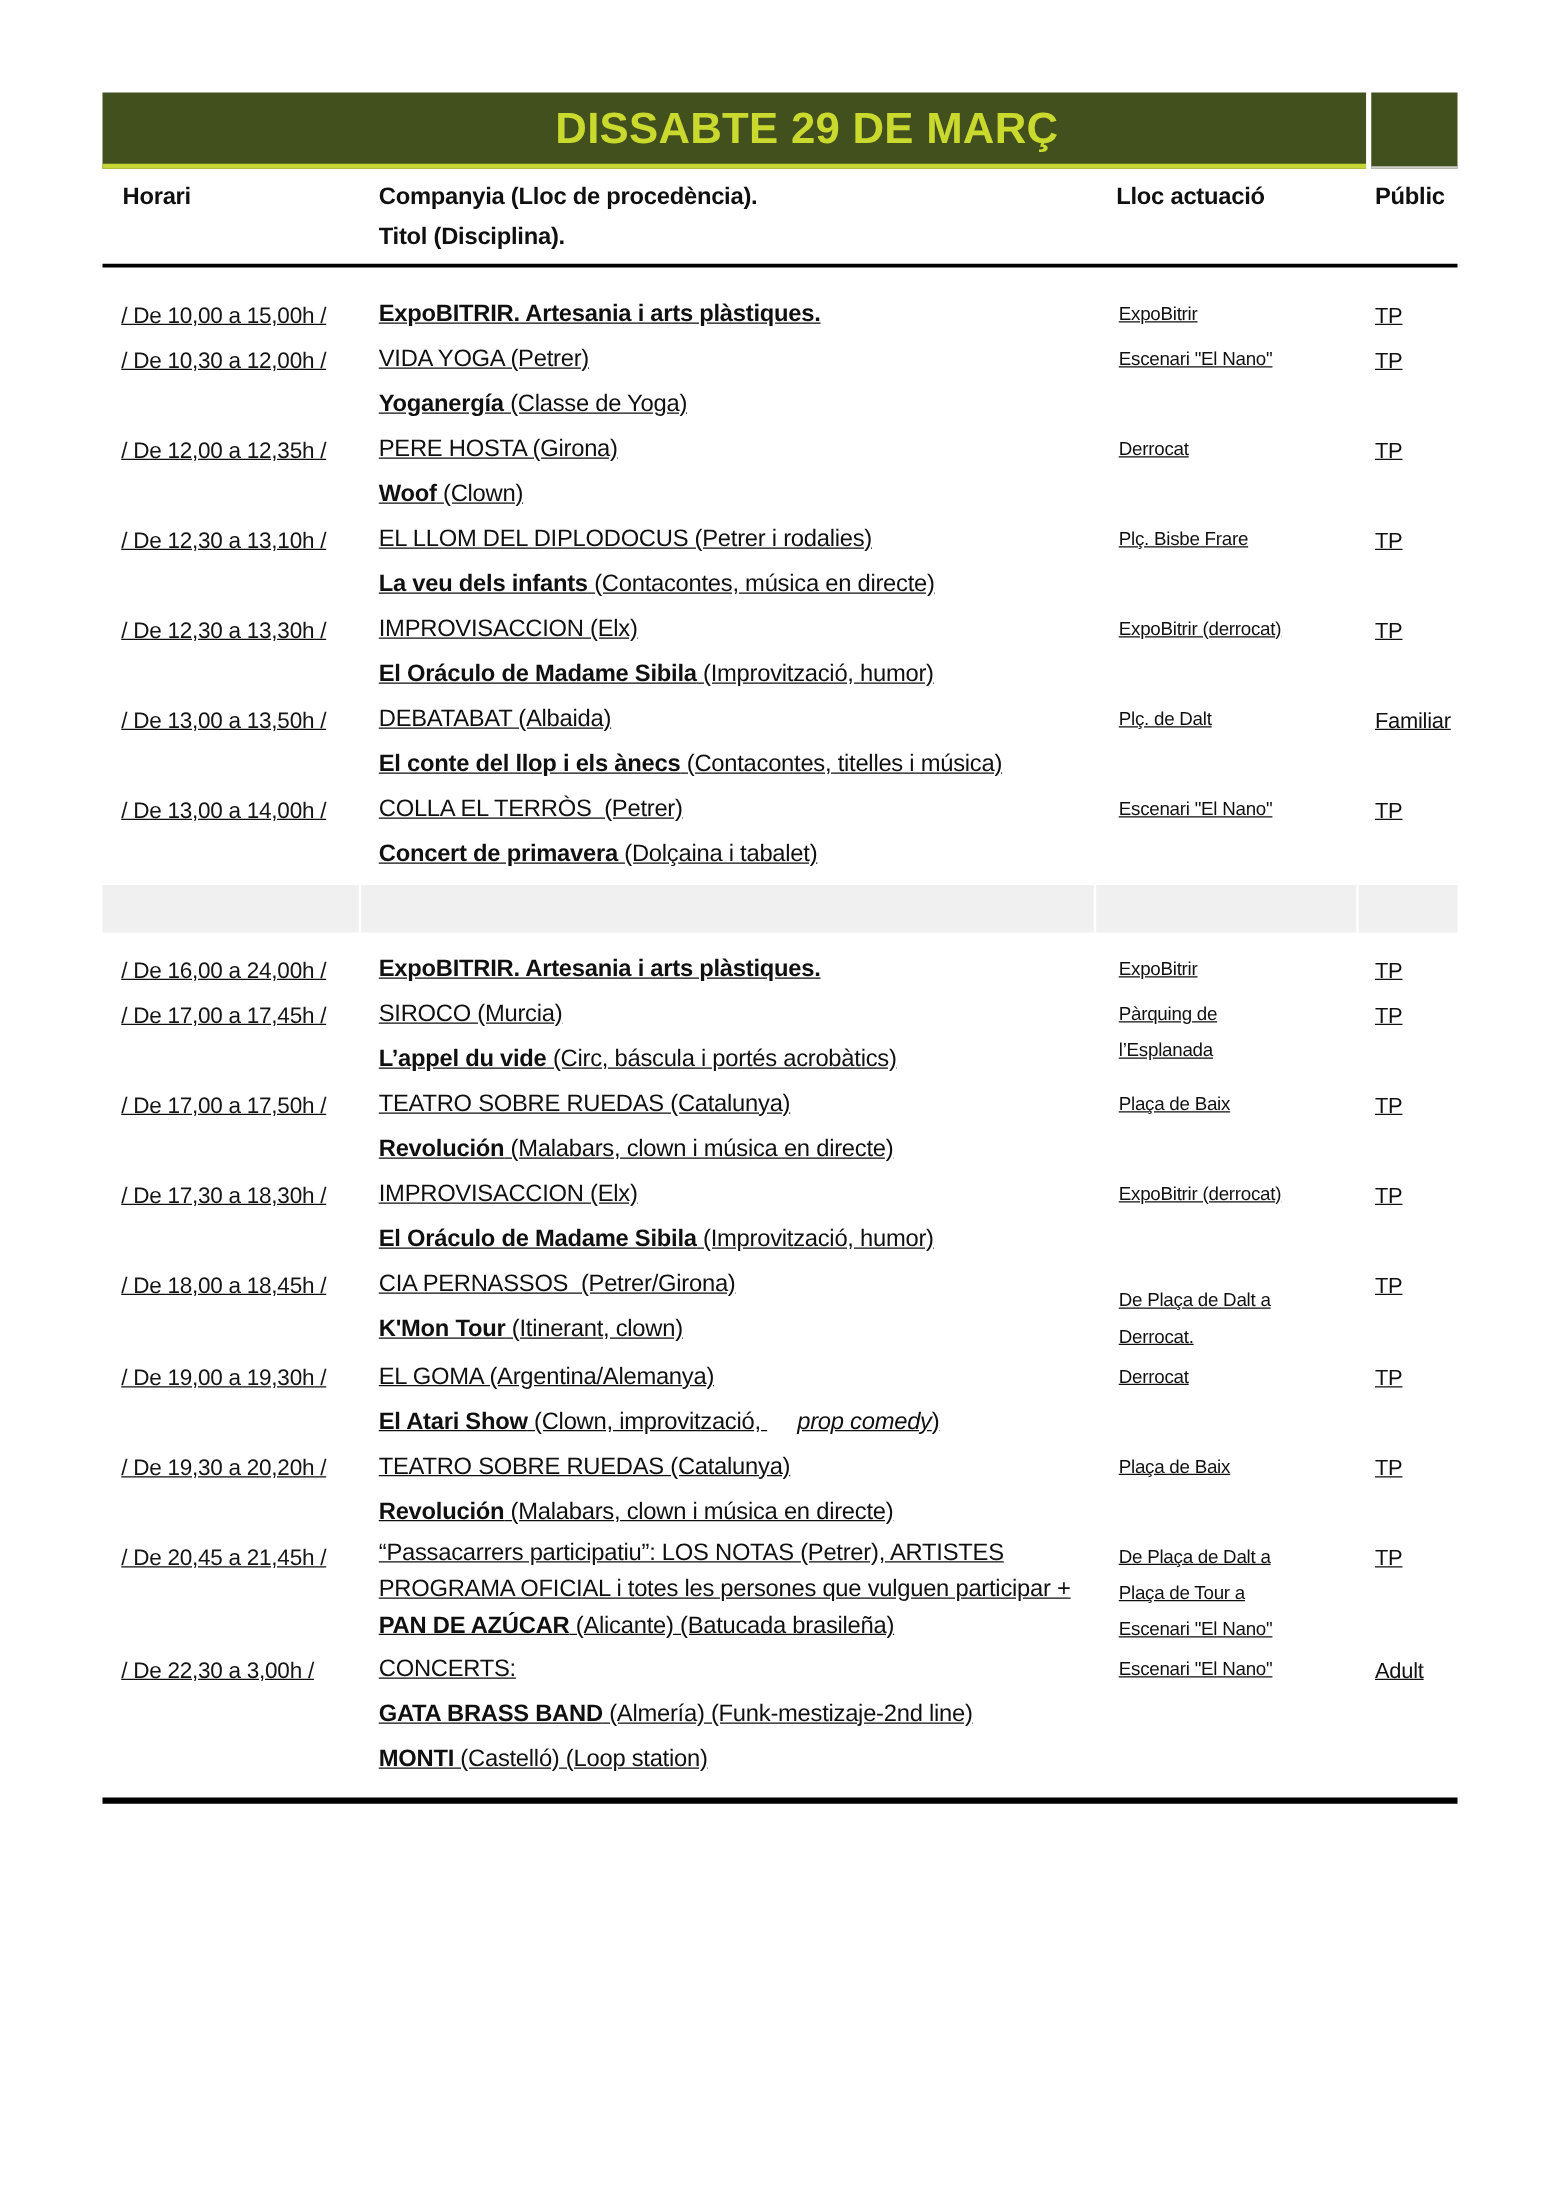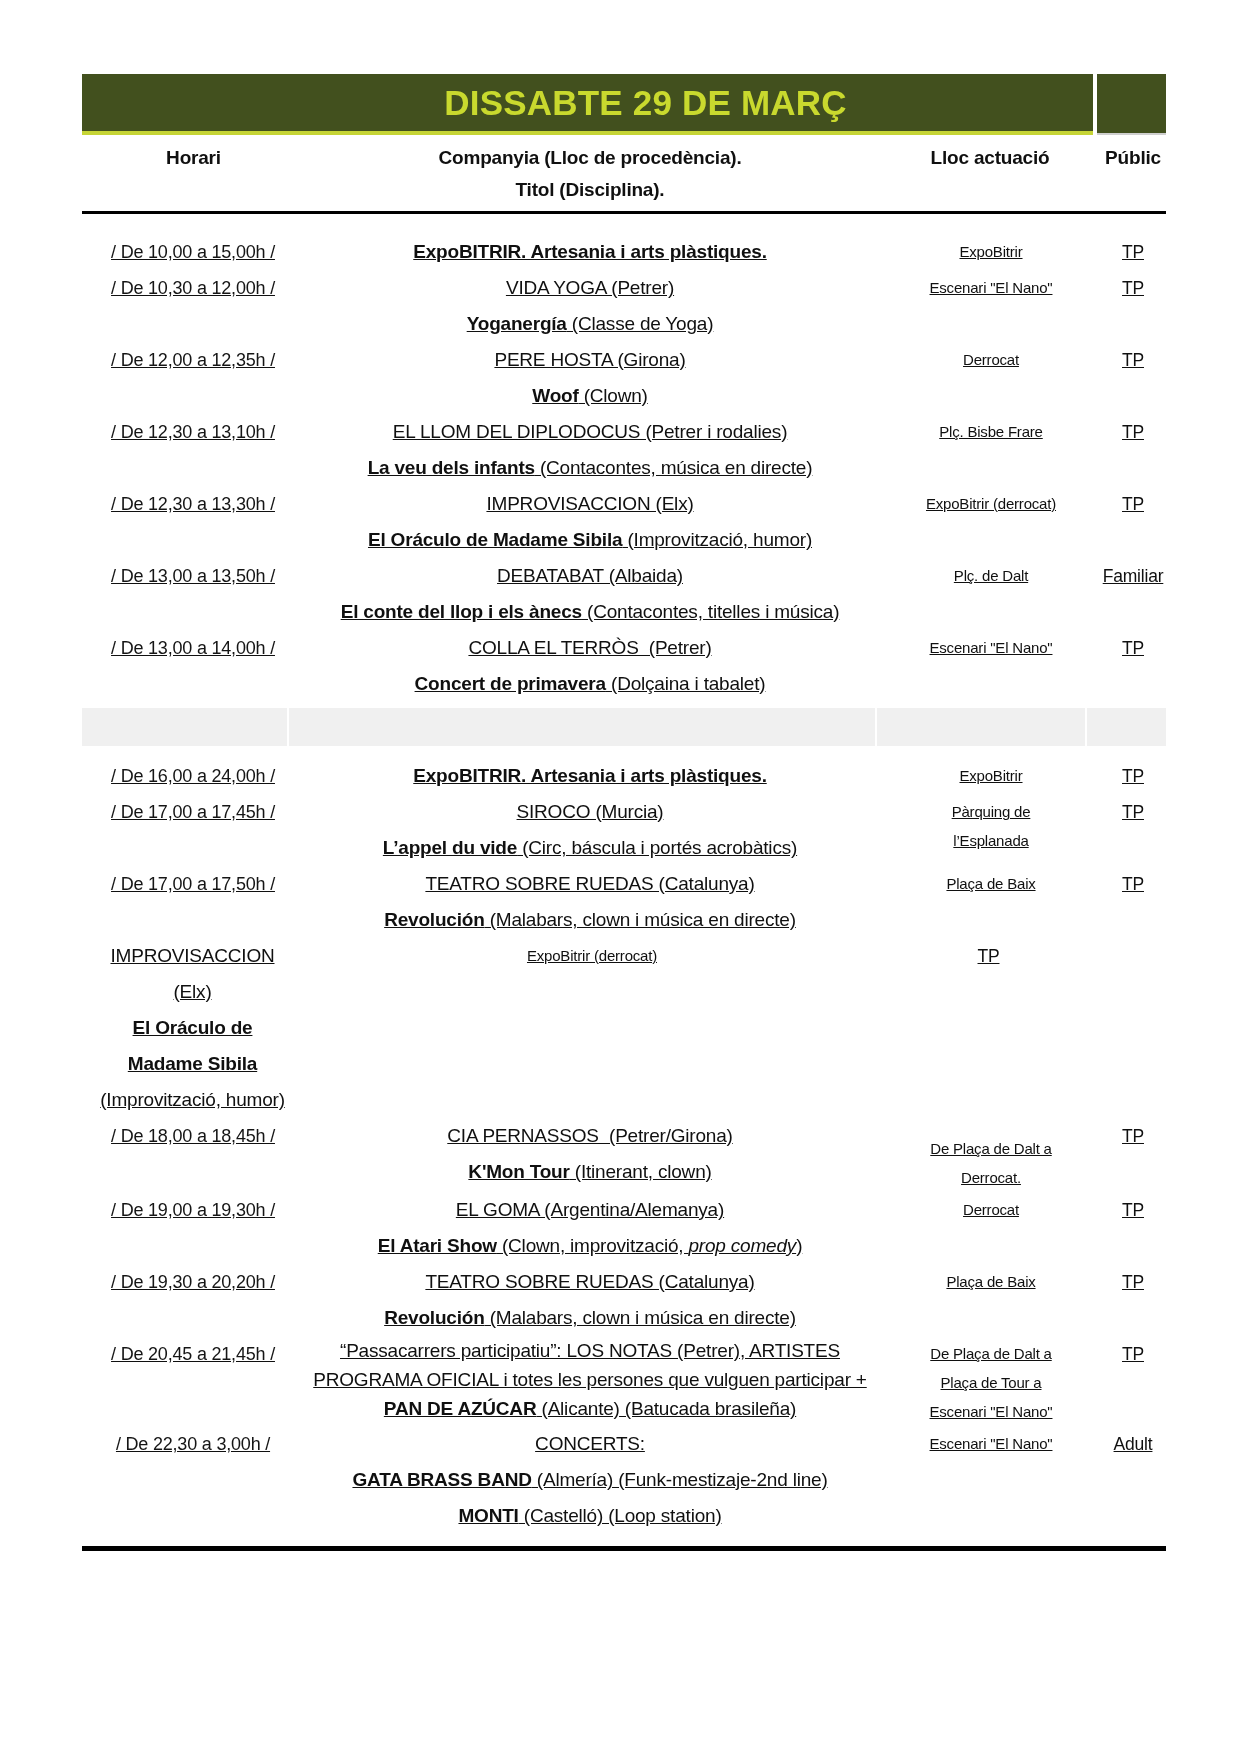--- a/index.html
+++ b/index.html
@@ -36,21 +36,21 @@
     border-bottom: 2px solid #cfcfcf;
   }
   .titlebar h1 {
     position: absolute; left: 0; top: 0; width: 1127px; height: 57px;
     margin: 0; display: flex; align-items: center; justify-content: center;
     font-size: 35px; font-weight: bold; color: var(--bar-title);
     letter-spacing: 0.2px;
   }
 
   
-  .grid4 { display: grid; grid-template-columns: 207px 588px 210px 79px; text-align: center; }
+  .grid4 { display: grid; grid-template-columns: 207px 588px 210px 79px; }
   .colheads { margin-top: 12px; font-weight: bold; font-size: 19px; }
   .ch { line-height: 22px; }
   .ch-time   { padding-left: 16px; }
   .ch-main   { padding-left: 14px; }
   .ch-lloc   { padding-left: 16px; }
   .ch-public { padding-left: 13px; }
   .ch2 { margin-top: 10px; }
 
   .headrule   { margin-top: 10px; height: 3px; background: var(--rule); }
   .bottomrule { margin-top: 12px; height: 5px; background: var(--rule); }
@@ -60,21 +60,21 @@
   .row { }
   .cell { }
   .time {
     padding-left: 15px; font-size: 18px; line-height: 36px;
     white-space: nowrap; color: #151515;
   }
   .main { padding-left: 14px; font-size: 19px; }
   .line { line-height: 36px; }
   .row.compact .line { line-height: 29px; }
   .b { font-weight: bold; }
-  .i { font-style: italic; }
+  .i { font-style: italic; margin-left: 24px; }
   .gap-before { margin-top: 18px; }
   .lloc { padding-left: 18px; padding-top: 3px; font-size: 15px; }
   .lloc.offset { padding-top: 16px; }
   .lloc-line { line-height: 29px; }
   .public { padding-left: 13px; font-size: 17.5px; line-height: 36px; }
 
   
   .band { height: 38px; margin: 6px 0 12px 0; }
   .band-cell { background: var(--band-bg); border-right: 2px solid #ffffff; }
   .band-cell.last { border-right: none; }
@@ -224,20 +224,21 @@
           <div class="line company"><span>TEATRO SOBRE RUEDAS (Catalunya)</span></div>
           <div class="line title"><span class="b">Revolución</span><span> (Malabars, clown i música en directe)</span></div>
         </div>
     <div class="cell lloc">
           <div class="lloc-line">Plaça de Baix</div>
         </div>
     <div class="cell public">TP</div>
   </div>
 
   <div class="row grid4">
+    <div class="cell time">/ De 17,30 a 18,30h /</div>
     <div class="cell main">
           <div class="line company"><span>IMPROVISACCION (Elx)</span></div>
           <div class="line title"><span class="b">El Oráculo de Madame Sibila</span><span> (Improvització, humor)</span></div>
         </div>
     <div class="cell lloc">
           <div class="lloc-line">ExpoBitrir (derrocat)</div>
         </div>
     <div class="cell public">TP</div>
   </div>
 

